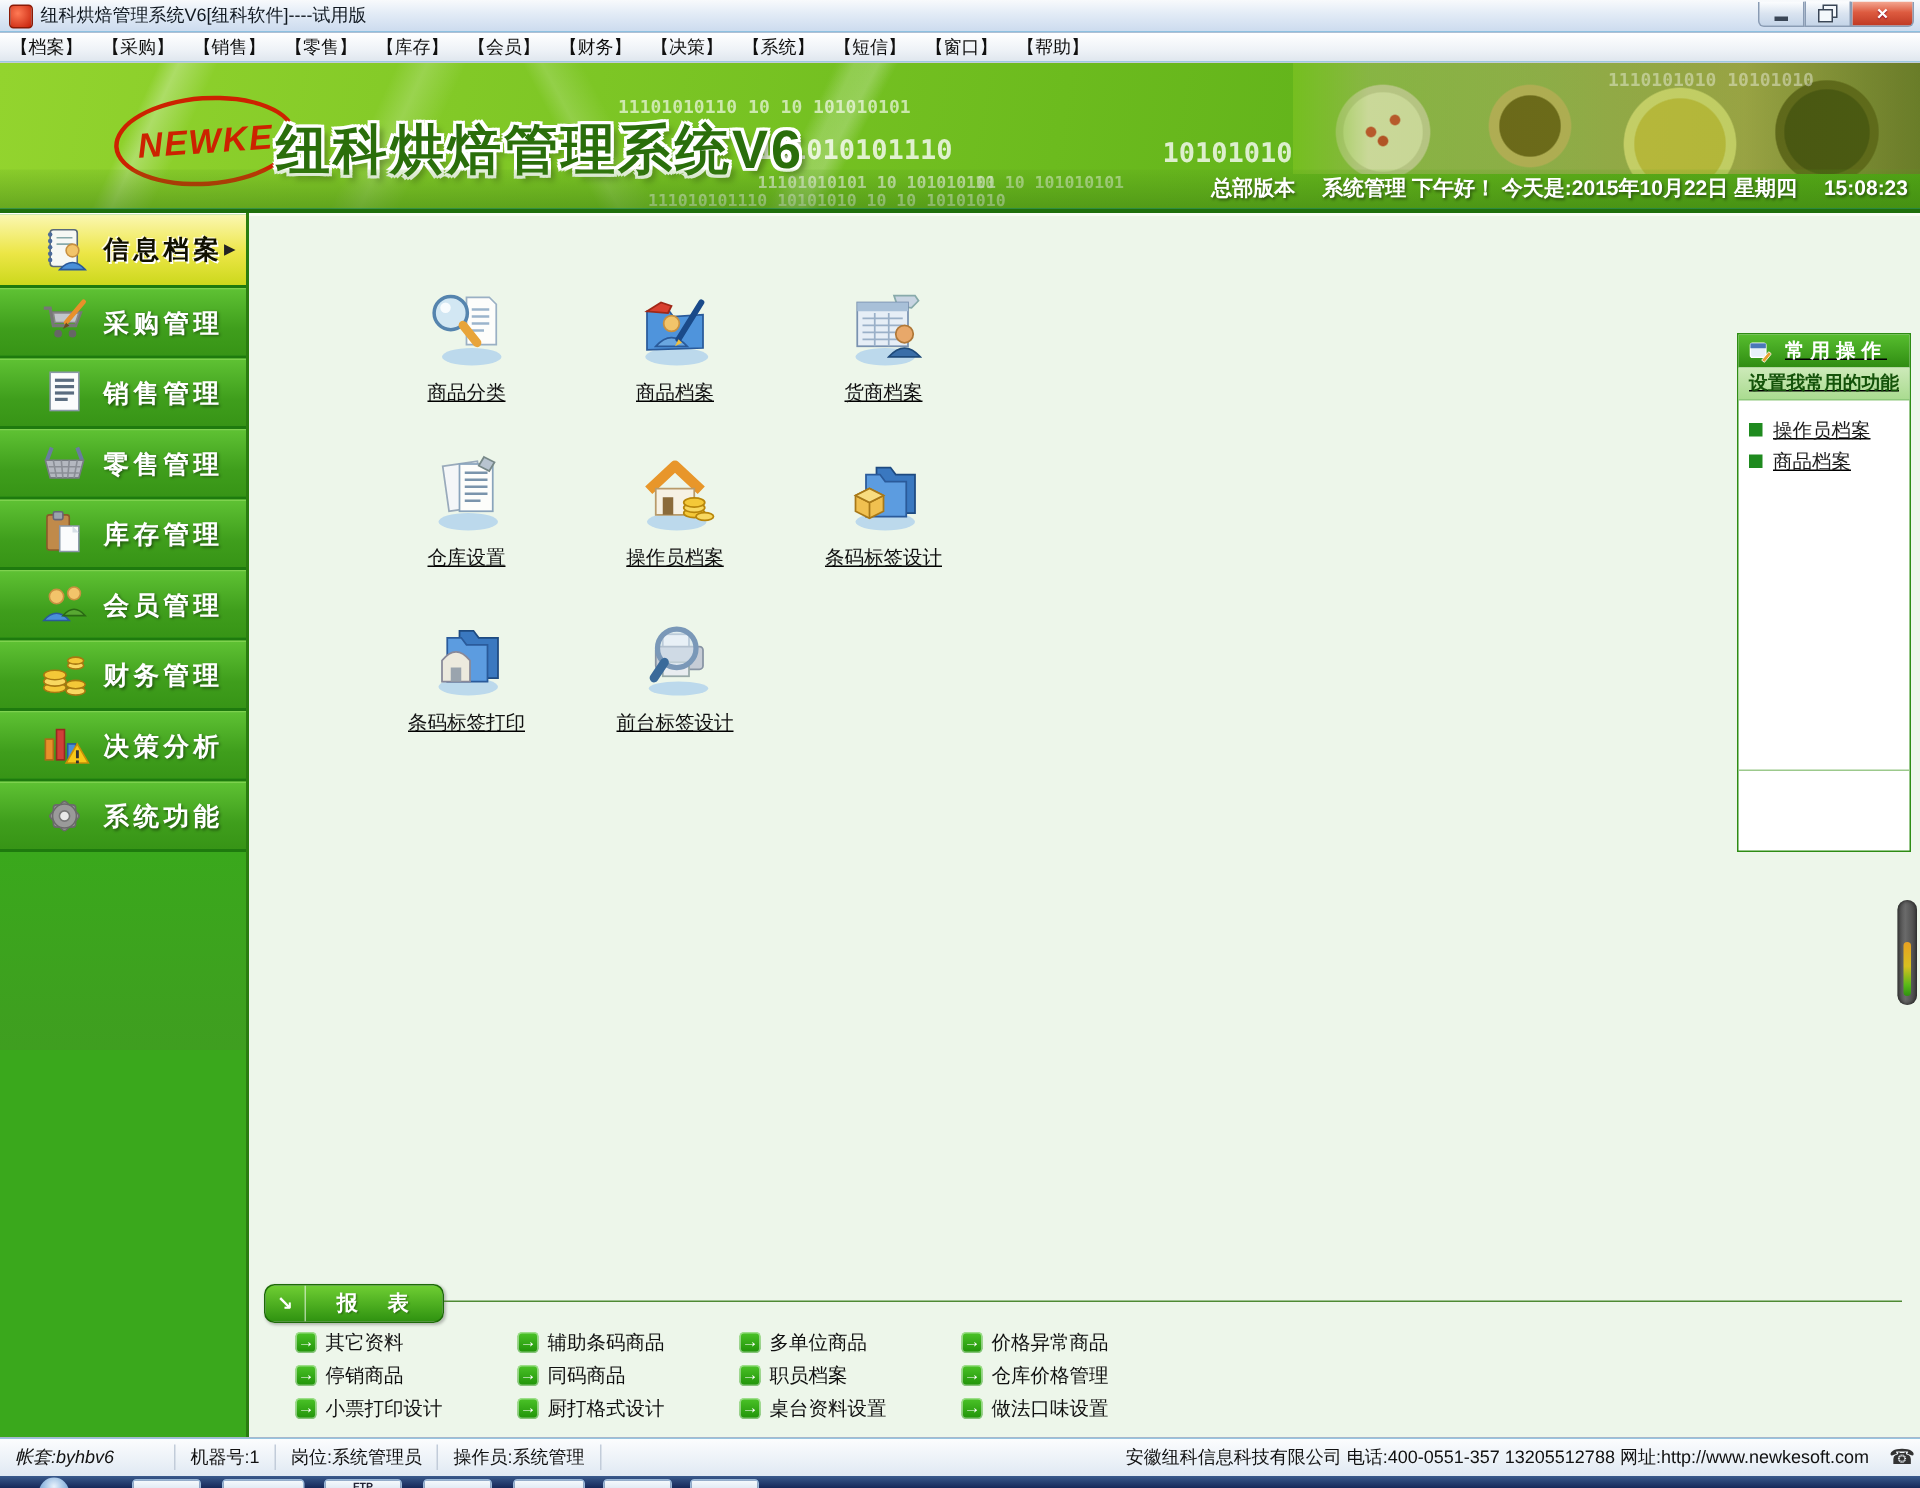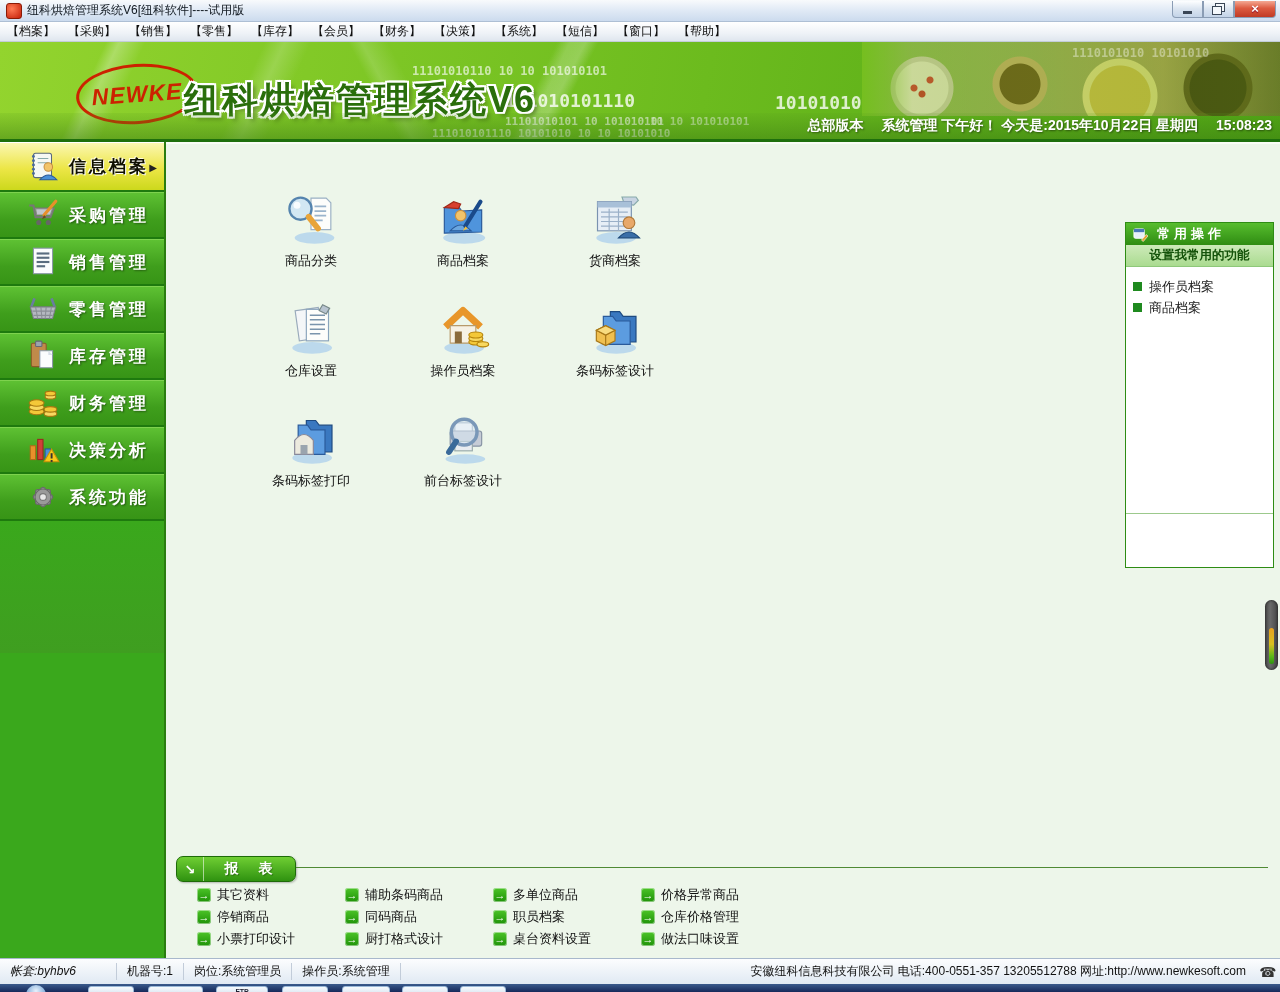--- a/index.html
+++ b/index.html
@@ -70,27 +70,27 @@
   .side-photo .ph-top{position:absolute;inset:0;background:
     linear-gradient(180deg,#3f9e1c 0,#46a422 10%,rgba(70,164,34,.75) 22%,rgba(90,170,50,.25) 34%,transparent 45%),
     radial-gradient(150% 58% at 42% 34%, rgba(222,236,204,.95) 0 56%, rgba(184,208,160,.9) 57% 63%, transparent 64%);}
   .side-photo .ph-cases{position:absolute;left:0;right:0;top:46%;bottom:0;background:
     linear-gradient(rgba(80,150,40,.38),rgba(30,60,24,.5)),
     repeating-linear-gradient(90deg,#8a6a34 0 14px,#a8823e 14px 30px,#48582e 30px 38px,#6a5a30 38px 60px,#3a4a2a 60px 66px);}
   .versions{position:absolute;left:6px;bottom:10px;color:#fff;font-size:13px;font-weight:bold;text-shadow:1px 1px 2px #000;line-height:25px;white-space:nowrap;}
 
   
   .main{position:absolute;left:166px;top:142px;right:0;height:816px;background:#edf6ea;border-top:2px solid #f9fdf6;box-sizing:border-box;}
-  .tiles{position:absolute;left:84px;top:46px;display:grid;grid-template-columns:repeat(3,122px);grid-auto-rows:110px;column-gap:30px;}
+  .tiles{position:absolute;left:84px;top:46px;display:grid;grid-template-columns:repeat(3,122px);grid-auto-rows:110px;column-gap:17px;text-decoration:underline;}
   .tile{display:flex;flex-direction:column;align-items:center;cursor:pointer;}
   .tile svg{width:56px;height:56px;}
   .tile .tlbl{margin-top:2px;font-size:13px;color:#101010;white-space:nowrap;}
 
   
-  .quick{position:absolute;right:6px;top:78px;width:149px;height:346px;background:#fff;border:1px solid #2e8c14;box-sizing:border-box;}
+  .quick{position:absolute;right:6px;top:78px;width:116px;height:346px;background:#fff;border:1px solid #2e8c14;box-sizing:border-box;text-decoration:underline;}
   .quick-head{height:22px;background:linear-gradient(#57bd2e,#2f8c12);display:flex;align-items:center;gap:9px;padding:0 7px;color:#fff;font-weight:bold;font-size:13px;letter-spacing:4px;}
   .quick-head svg{width:15px;height:15px;flex:none;}
   .quick-sub{height:21px;background:linear-gradient(#cdeab9,#aadb90);color:#14530a;font-size:12.5px;font-weight:bold;display:flex;align-items:center;justify-content:center;border-bottom:1px solid #8ec87a;}
   .quick-items{padding:9px 7px;}
   .quick-item{display:flex;align-items:center;gap:7px;font-size:13px;color:#1a1a1a;height:21px;cursor:pointer;}
   .bullet{width:9px;height:9px;background:#1f8a1f;flex:none;}
   .quick-sep{position:absolute;left:0;right:0;top:290px;border-top:1px solid #9cc98c;}
 
   
   .edge-slider{position:absolute;right:2px;top:456px;width:13px;height:70px;border-radius:7px;background:linear-gradient(90deg,#4a4a4a,#6a6a6a 40%,#444);box-shadow:inset 0 0 3px #1a1a1a;cursor:pointer;}
@@ -241,20 +241,31 @@
         <svg viewBox="0 0 32 32">
             <rect x="5" y="4" width="14" height="22" rx="1.5" fill="#c08a4a" stroke="#8a5a2a"></rect>
             <rect x="9" y="2" width="6" height="5" rx="1" fill="#9aa4ae" stroke="#667"></rect>
             <path d="M13 11h12v16H13z" fill="#fbfcfd" stroke="#8a98a8"></path>
             <path d="M21 11l4 4h-4z" fill="#d8e0e8"></path>
           </svg>
       </span>
       <span class="slbl">库存管理</span>
     </div>
 
+    <div class="side-item">
+      <span class="side-ico">
+        <svg viewBox="0 0 32 32">
+            <circle cx="11" cy="11" r="4.5" fill="#f2c46a" stroke="#c89040"></circle>
+            <path d="M3 26q8-9 16 0z" fill="#4a90d9" stroke="#2a5a9a"></path>
+            <circle cx="22" cy="9" r="4" fill="#f2c46a" stroke="#c89040"></circle>
+            <path d="M15 23q7-8 14 0z" fill="#58a832" stroke="#2a6a14"></path>
+          </svg>
+      </span>
+      <span class="slbl">会员管理</span>
+    </div>
 
     <div class="side-item">
       <span class="side-ico">
         <svg viewBox="0 0 32 32">
             <g stroke="#a87810">
               <ellipse cx="10" cy="24" rx="7" ry="3" fill="#f4c838"></ellipse>
               <ellipse cx="10" cy="20" rx="7" ry="3" fill="#f8d860"></ellipse>
               <ellipse cx="10" cy="16" rx="7" ry="3" fill="#f4c838"></ellipse>
               <ellipse cx="23" cy="26" rx="6" ry="2.6" fill="#f8d860"></ellipse>
               <ellipse cx="23" cy="22" rx="6" ry="2.6" fill="#f4c838"></ellipse>

